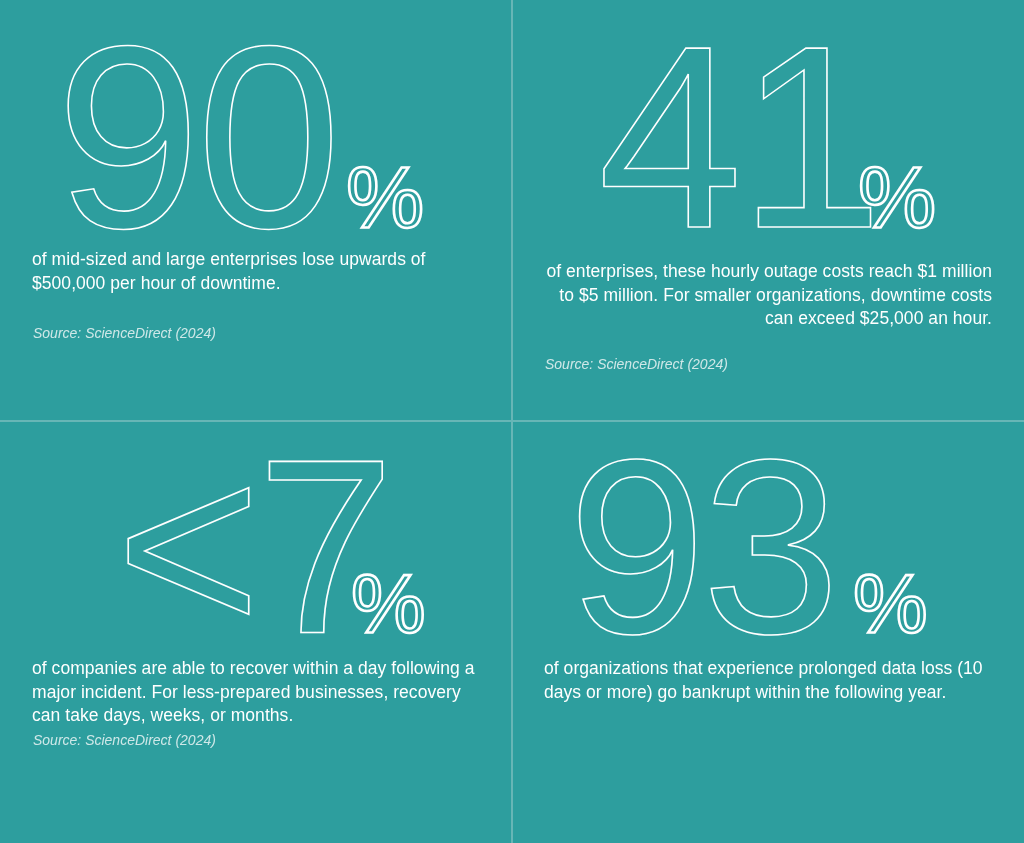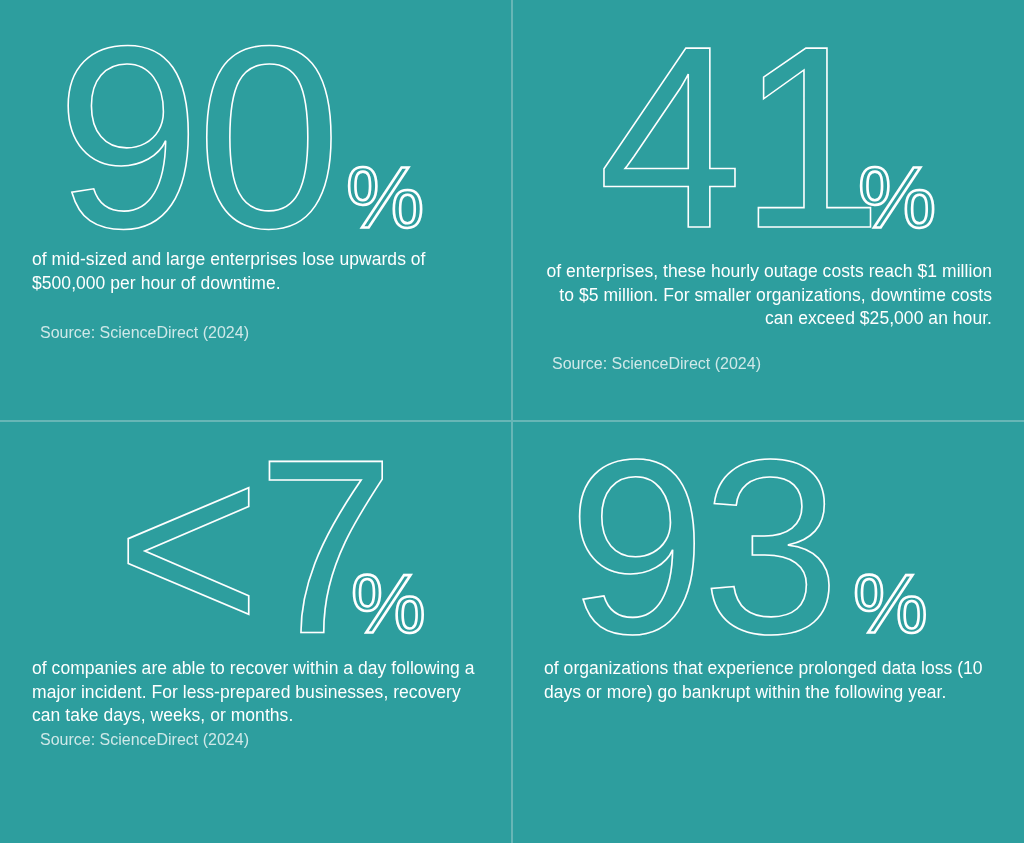--- a/index.html
+++ b/index.html
@@ -86,23 +86,24 @@
     color: #ffffff;
     font-size: 17.5px;
     line-height: 23.5px;
     letter-spacing: 0.05px;
     margin: 0;
     max-width: 452px;
   }
 
   .stat-source {
     color: #cfe8e8;
-    font-size: 16px;
+    font-size: 14px;
+    font-style: italic;
     line-height: 18px;
-    margin: 8px;
+    margin: 1px;
   }
 
   
   .card-tl .stat-body { margin-top: 2px; }
   .card-tl .stat-source { margin-top: 29px; }
 
   .card-tr .stat-body { margin-top: 14px; text-align: right; }
   .card-tr .stat-source { margin-top: 24px; }
 
   .card-bl .figure-wrap { height: 215px; }

